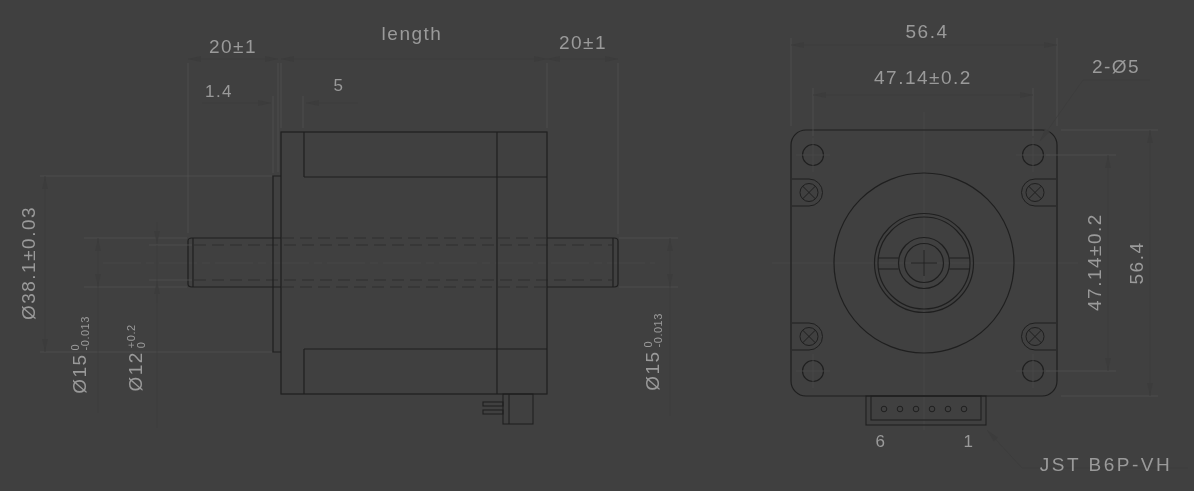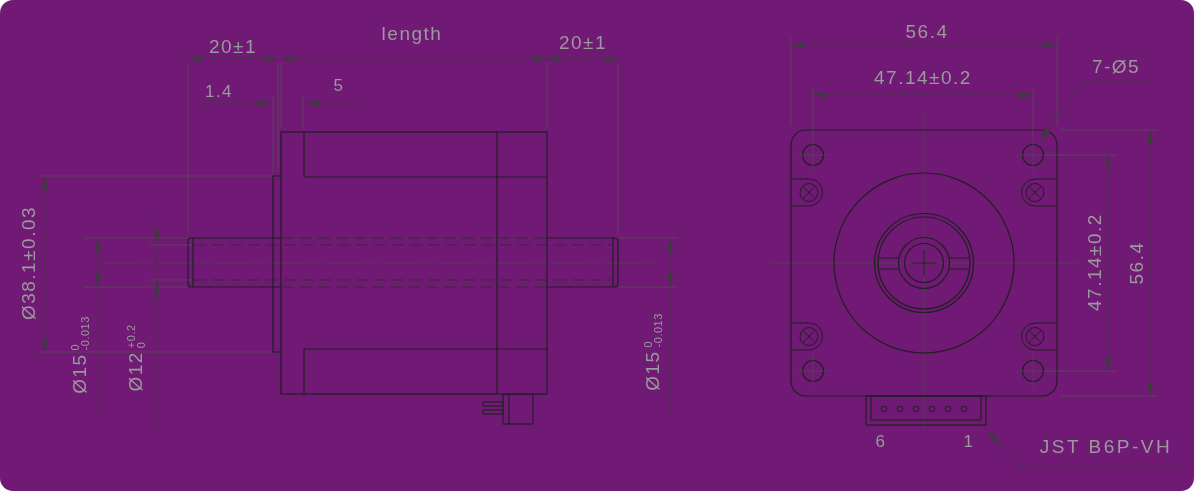--- a/index.html
+++ b/index.html
@@ -1,33 +1,33 @@
 <!DOCTYPE html>
 <html><head>
 <meta charset="utf-8">
 <style>
   html,body{margin:0;padding:0;background:#ffffff;}
   #stage{
-    position:relative;width:1194px;height:491px;background:#701a75;
-    font-family:"Liberation Sans", sans-serif;overflow:hidden;border-radius:13px;
+    position:relative;width:1194px;height:491px;background:#404040;
+    font-family:"Liberation Sans", sans-serif;overflow:hidden;
   }
   #cad-svg{position:absolute;left:0;top:0;}
   .lbl{
     position:absolute;transform:translate(-50%,-50%);
     color:#9a9a9a;font-size:19px;letter-spacing:1.5px;white-space:nowrap;
     font-weight:400;line-height:1;
   }
   .lbl.rot{transform:translate(-50%,-50%) rotate(-90deg);}
   .lbl.small{font-size:17px;}
   .tolstack{
     display:inline-flex;flex-direction:column;justify-content:center;
     font-size:11px;letter-spacing:.5px;line-height:10px;margin-left:3px;
     vertical-align:middle;transform:translateY(-1px);text-align:left;
   }
-  .jst{letter-spacing:2.5px;}
+  .jst{letter-spacing:2.5px;margin-top:18px;}
 </style>
 </head>
 <body>
 
 <div id="stage">
 
   <svg id="cad-svg" width="1194" height="491" viewBox="0 0 1194 491">
     <defs>
       <marker id="arw" viewBox="-14 -4 15 8" refX="0" refY="0" markerWidth="15" markerHeight="8" orient="auto-start-reverse" markerUnits="userSpaceOnUse">
         <path d="M0,0 L-13,3 L-13,-3 Z" fill="#3c3c3c"></path>
@@ -234,21 +234,21 @@
 
   <div class="lbl rot" style="left:653px;top:352px;">
     <span>Ø15</span><span class="tolstack">
         <span>0</span>
         <span>-0.013</span>
       </span>
   </div>
 
   <div class="lbl" style="left:927px;top:31px;">56.4</div>
   <div class="lbl" style="left:923px;top:77px;">47.14±0.2</div>
-  <div class="lbl" style="left:1116px;top:66px;">7-Ø5</div>
+  <div class="lbl" style="left:1116px;top:66px;">2-Ø5</div>
   <div class="lbl rot" style="left:1094px;top:262px;">47.14±0.2</div>
   <div class="lbl rot" style="left:1136px;top:263px;">56.4</div>
 
   <div class="lbl small" style="left:881px;top:441px;">6</div>
   <div class="lbl small" style="left:969px;top:441px;">1</div>
   <div class="lbl jst" style="left:1106px;top:446px;">JST B6P-VH</div>
 
 </div>
 
 </body></html>

